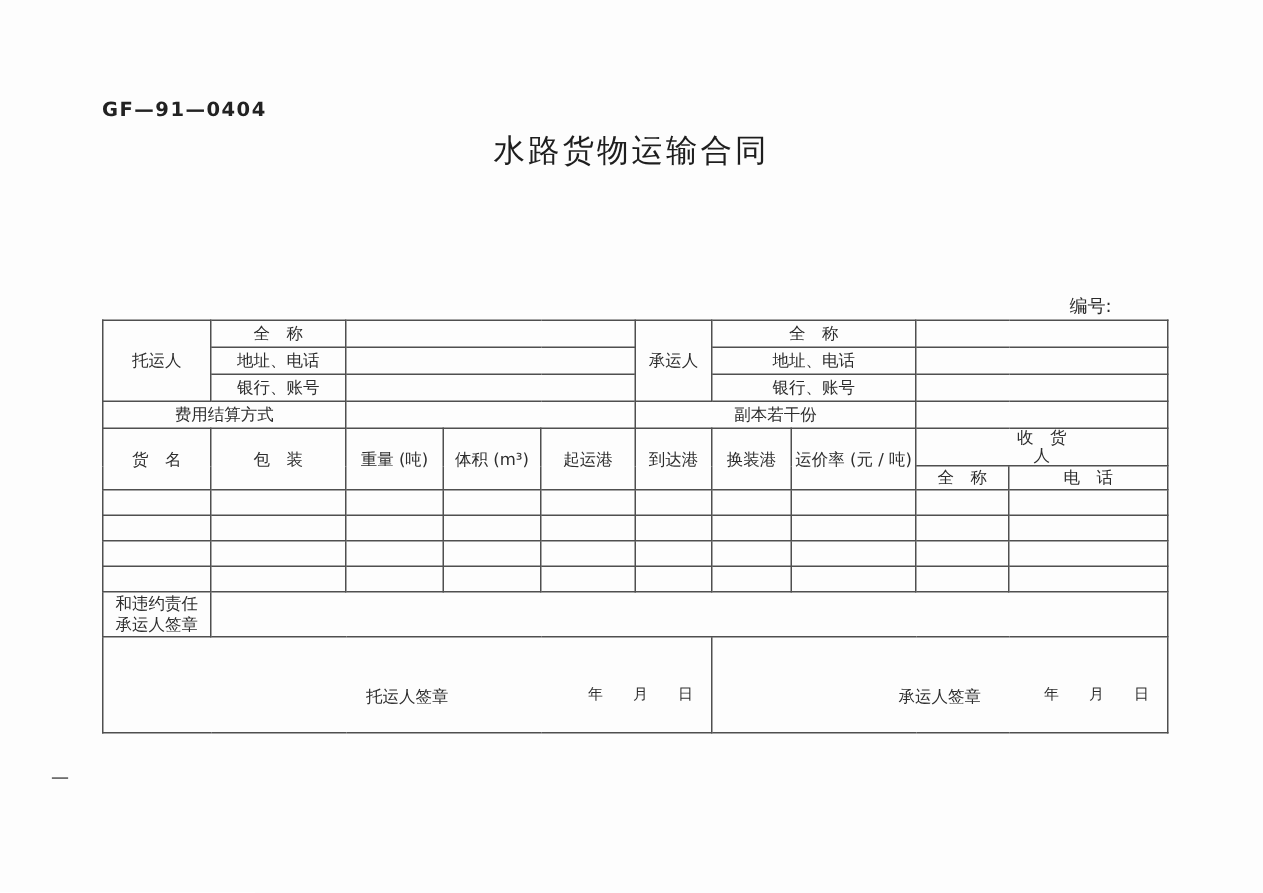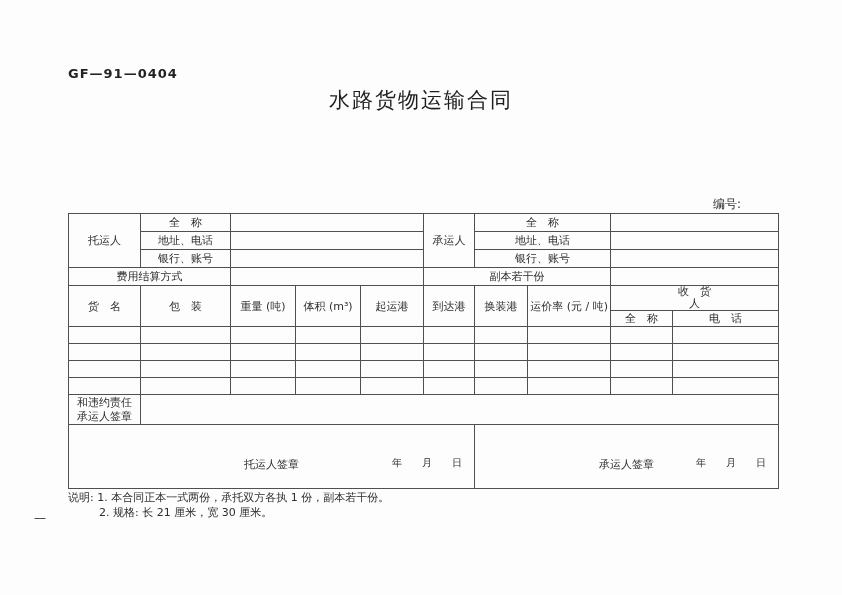--- a/index.html
+++ b/index.html
@@ -204,20 +204,16 @@
           <span class="sig-date">年　　月　　日</span>
         </td>
         <td colspan="4" class="sig-cell">
           <span class="sig-label">承运人签章</span>
           <span class="sig-date">年　　月　　日</span>
         </td>
       </tr>
     </tbody>
   </table>
 
-  <div class="notes">
-    <div><span>说明:</span> <span>1. 本合同正本一式两份，承托双方各执 1 份，副本若干份。</span></div>
-    <div class="note-line2">2. 规格: 长 21 厘米，宽 30 厘米。</div>
-  </div>
 
   <div class="page-dash">—</div>
 
 </div>
 
 </body></html>

